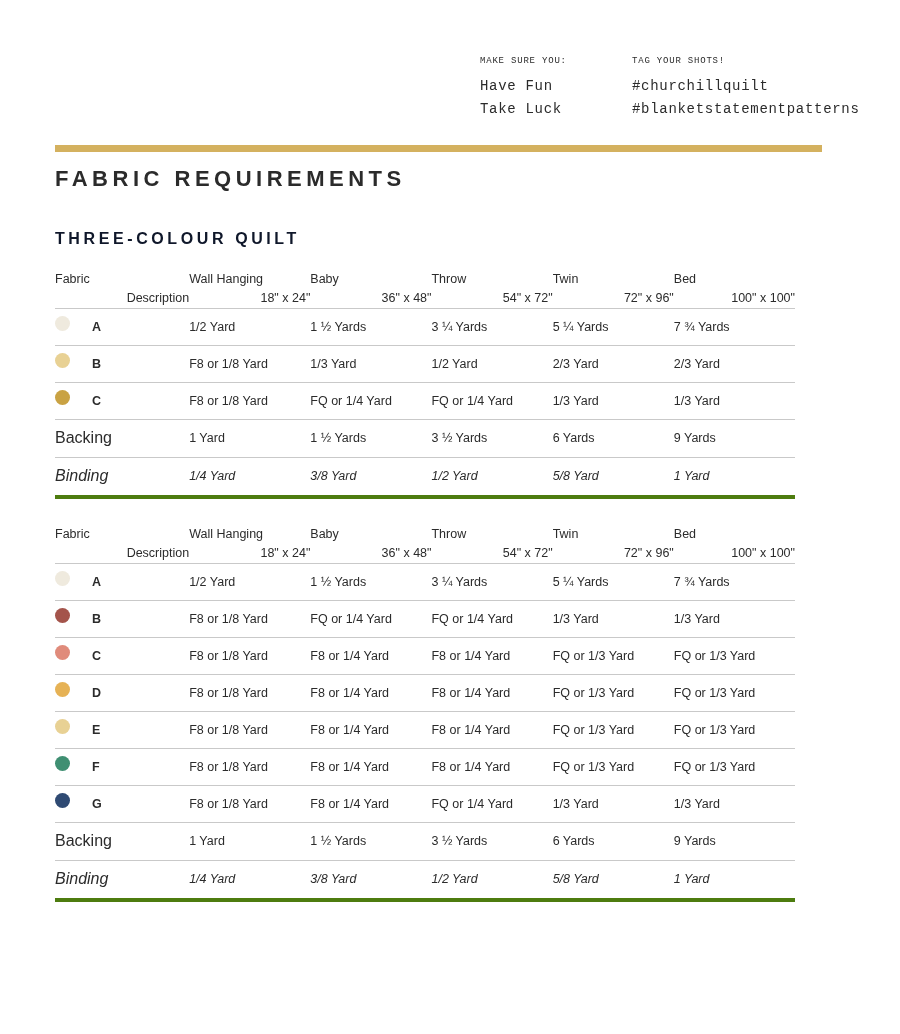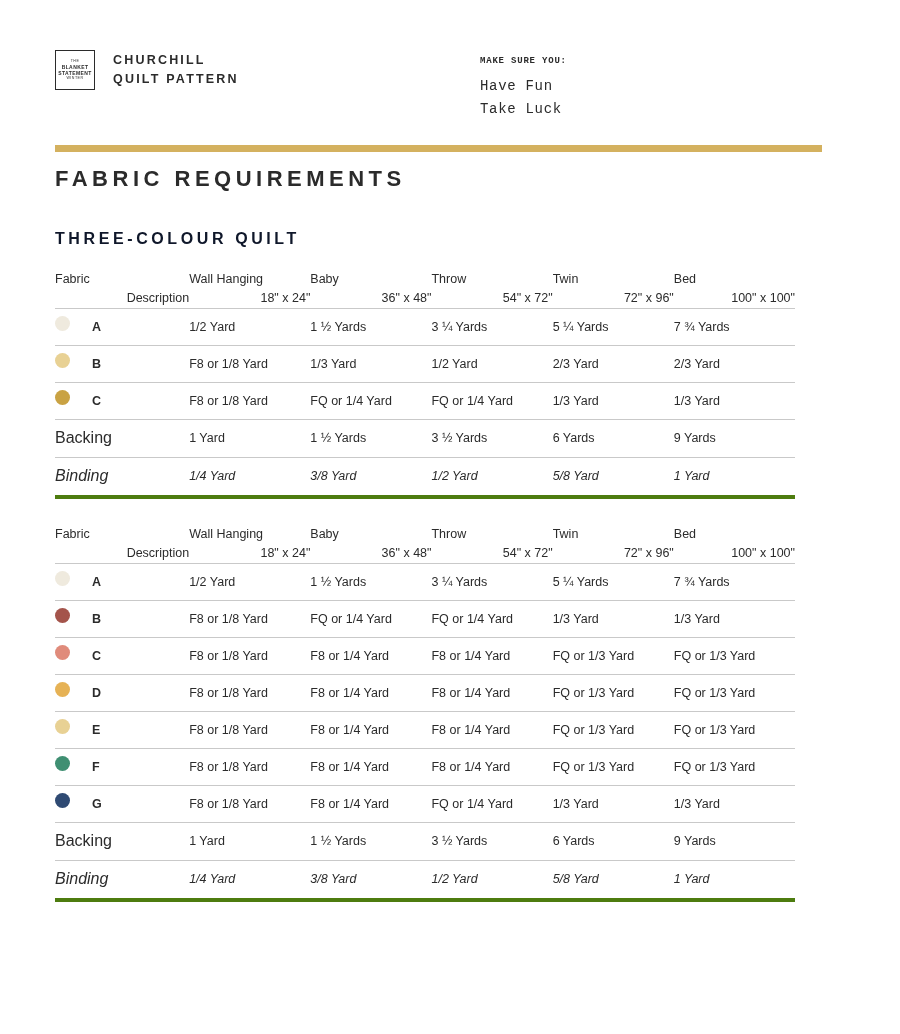--- a/index.html
+++ b/index.html
@@ -74,21 +74,21 @@
     position: absolute;
     top: 6px;
     left: 425px;
     display: flex;
     gap: 0;
   }
   .meta-col { width: 152px; }
   .meta-col.wide { width: 230px; }
   .meta-title {
     font-size: 9px;
-    font-weight: 700;
+    font-weight: 400;
     letter-spacing: 0.8px;
     color: #2b2b2b;
     margin-bottom: 9px;
     font-family: "Liberation Mono", monospace;
   }
   .meta-line {
     font-size: 14px;
     color: #2b2b2b;
     letter-spacing: 0.7px;
     line-height: 1.65;
@@ -171,39 +171,32 @@
     letter-spacing: 0.3px;
   }
   .plain-label { font-size: 16px; margin-top: 12px; }
 </style>
 </head>
 <body>
 
 <div class="page">
 
   <div class="header">
-    <div class="logo-block">
-      <div class="logo-mark">
-        <span>THE</span>
-        <span class="big">BLANKET</span>
-        <span class="big">STATEMENT</span>
-        <span>WINTER</span>
-      </div>
-      <div class="brand-text">
-        <div>CHURCHILL</div>
-        <div>QUILT PATTERN</div>
-      </div>
-    </div>
 
     <div class="meta">
       <div class="meta-col">
         <div class="meta-title">MAKE SURE YOU:</div>
         <div class="meta-line">Have Fun</div>
         <div class="meta-line">Take Luck</div>
       </div>
+      <div class="meta-col wide">
+        <div class="meta-title">TAG YOUR SHOTS!</div>
+        <div class="meta-line">#churchillquilt</div>
+        <div class="meta-line">#blanketstatementpatterns</div>
+      </div>
     </div>
   </div>
 
   <div class="gold-rule"></div>
 
   <div class="main-title">FABRIC REQUIREMENTS</div>
 
   <div class="section" id="section-0" style="top: 230px;">
     <div class="section-title">THREE-COLOUR QUILT</div>
     <table class="req">

